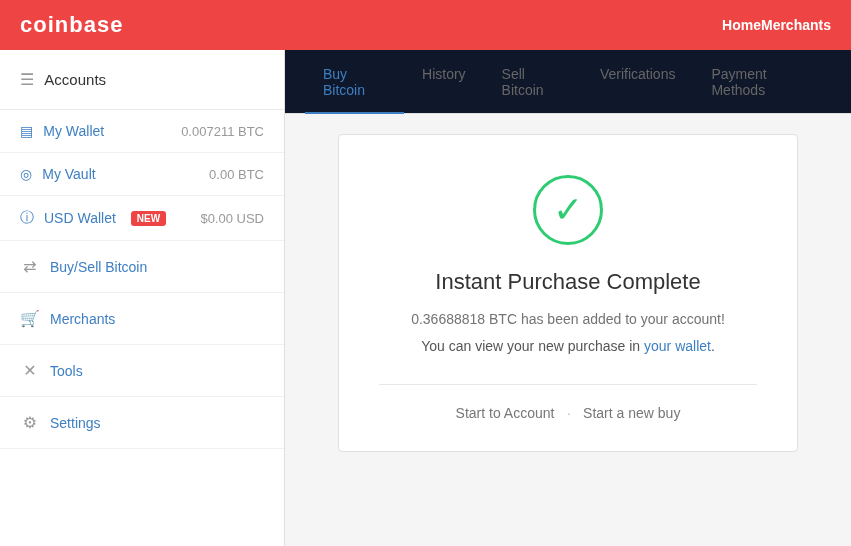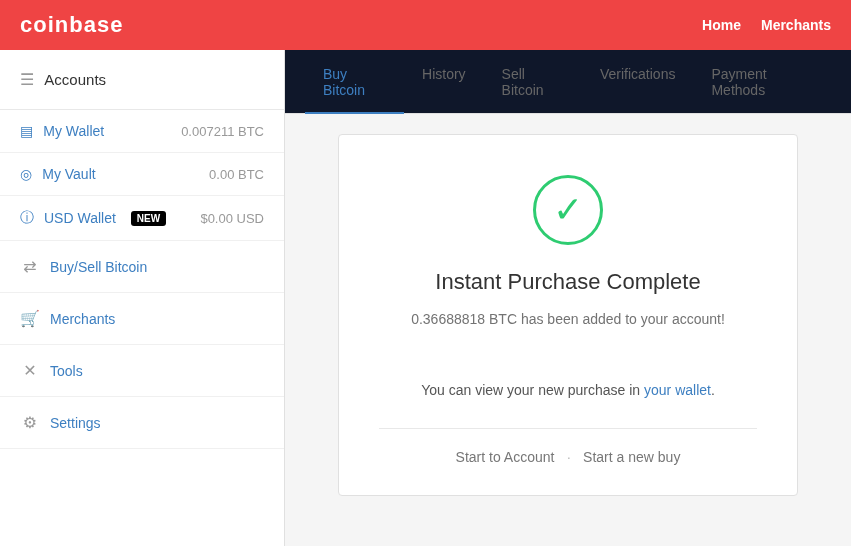--- a/index.html
+++ b/index.html
@@ -15,21 +15,20 @@
       padding: 0 20px;
     }
     .header-logo {
       color: #fff;
       font-size: 22px;
       font-weight: bold;
       letter-spacing: 1px;
     }
     .header-nav {
       display: flex;
-      gap: 20px;
     }
     .header-nav a {
       color: #fff;
       text-decoration: none;
       font-size: 14px;
       font-weight: 600;
     }
 
     
     .layout {
@@ -71,21 +70,21 @@
       align-items: center;
       gap: 10px;
       color: #3d7fc1;
       font-size: 14px;
     }
     .sidebar-wallet-right {
       color: #999;
       font-size: 13px;
     }
     .new-badge {
-      background: #000000;
+      background: #ef4444;
       color: #fff;
       font-size: 10px;
       font-weight: bold;
       padding: 2px 6px;
       border-radius: 3px;
       margin-left: 5px;
     }
     .sidebar-nav-item {
       display: flex;
       align-items: center;
@@ -175,21 +174,20 @@
     .success-desc {
       font-size: 14px;
       color: #737373;
       margin-bottom: 8px;
       line-height: 1.5;
     }
     .success-link-text {
       font-size: 14px;
       color: #555;
       margin-bottom: 30px;
-      margin-top: 44px;
     }
     .success-link-text a {
       color: #3d7fc1;
       text-decoration: none;
     }
     .success-divider {
       width: 100%;
       border: none;
       border-top: 1px solid #e8e8e8;
       margin-bottom: 20px;

